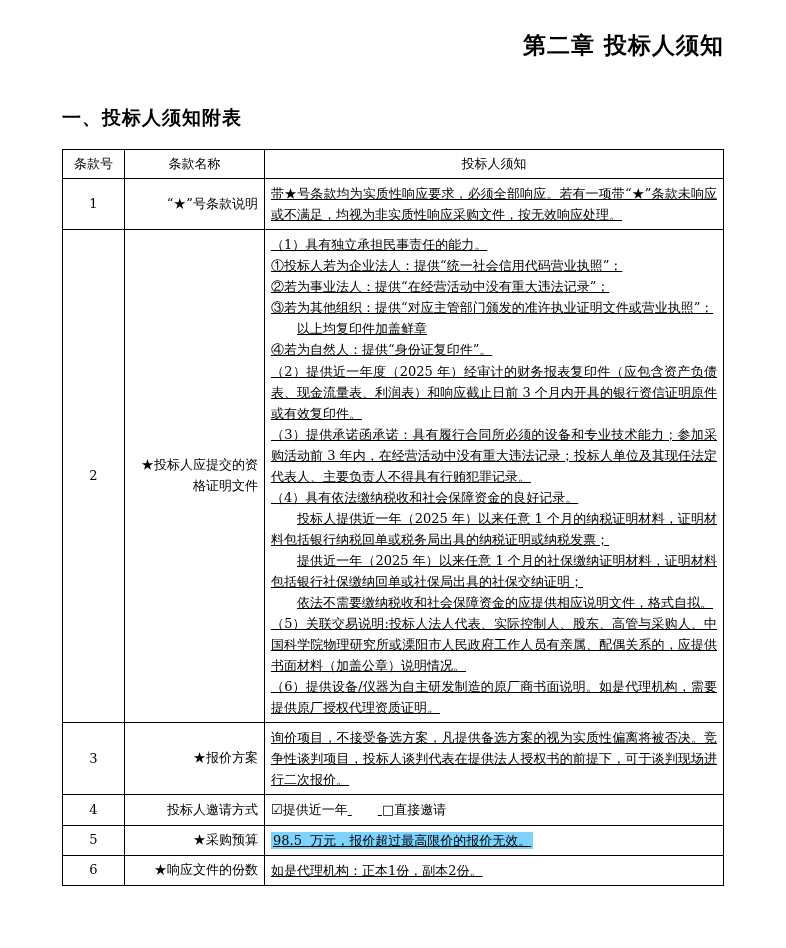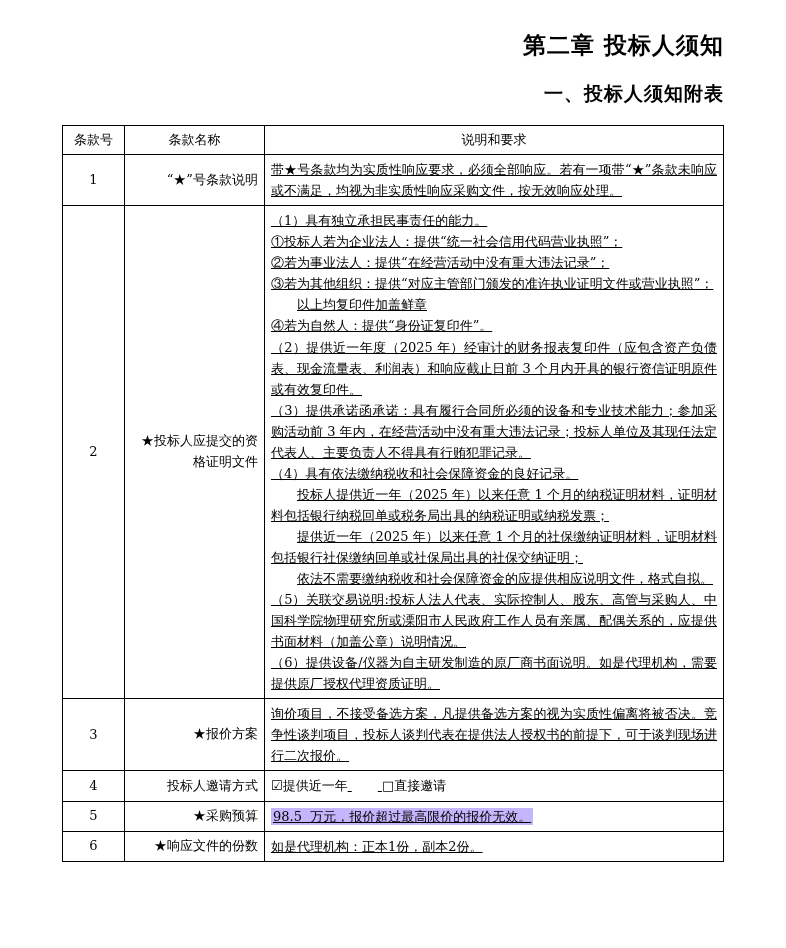--- a/index.html
+++ b/index.html
@@ -24,26 +24,26 @@
   .doc-title {
     text-align: right;
     font-family: "DejaVu Serif", "Liberation Serif", serif;
     font-weight: bold;
     font-size: 23px;
     letter-spacing: 1px;
     margin-top: 30px;
     margin-bottom: 0;
   }
   .doc-subtitle {
-    text-align: right;
+    text-align: left;
     font-family: "DejaVu Serif", "Liberation Serif", serif;
     font-weight: bold;
     font-size: 19px;
     letter-spacing: 1px;
-    margin-top: 20px;
+    margin-top: 44px;
     margin-bottom: 0;
   }
   table.main {
     margin-top: 18px;
     border-collapse: collapse;
     width: 662px;
     table-layout: fixed;
     font-size: 12.5px;
     line-height: 1.55;
   }
@@ -79,21 +79,21 @@
     font-size: 13px;
     line-height: 1.62;
     vertical-align: top;
     padding: 5px 7px 6px 7px;
     text-decoration: underline;
   }
   td.cell-desc.middle { vertical-align: middle; }
   .p { margin: 0; text-align: justify; }
   .p.ind2 { text-indent: 2em; }
   .hl {
-    background: #c4b5fd;
+    background: #7dd3fc;
     padding: 1px 2px;
   }
   .inline-gap { display: inline-block; width: 26px; }
   .checkbox {
     display: inline-block;
     font-family: "DejaVu Sans", sans-serif;
   }
   .row-invite td { padding-top: 7px; padding-bottom: 7px; }
 </style>
 </head>
@@ -107,21 +107,21 @@
   <table class="main">
     <colgroup>
       <col class="col-no">
       <col class="col-name">
       <col class="col-desc">
     </colgroup>
     <thead>
       <tr>
         <th>条款号</th>
         <th>条款名称</th>
-        <th>说明和要求</th>
+        <th>投标人须知</th>
       </tr>
     </thead>
     <tbody>
 
       <tr>
         <td class="cell-no">1</td>
         <td class="cell-name">“★”号条款说明</td>
         <td class="cell-desc middle">
           <p class="p">带★号条款均为实质性响应要求，必须全部响应。若有一项带“★”条款未响应或不满足，均视为非实质性响应采购文件，按无效响应处理。</p>
         </td>

